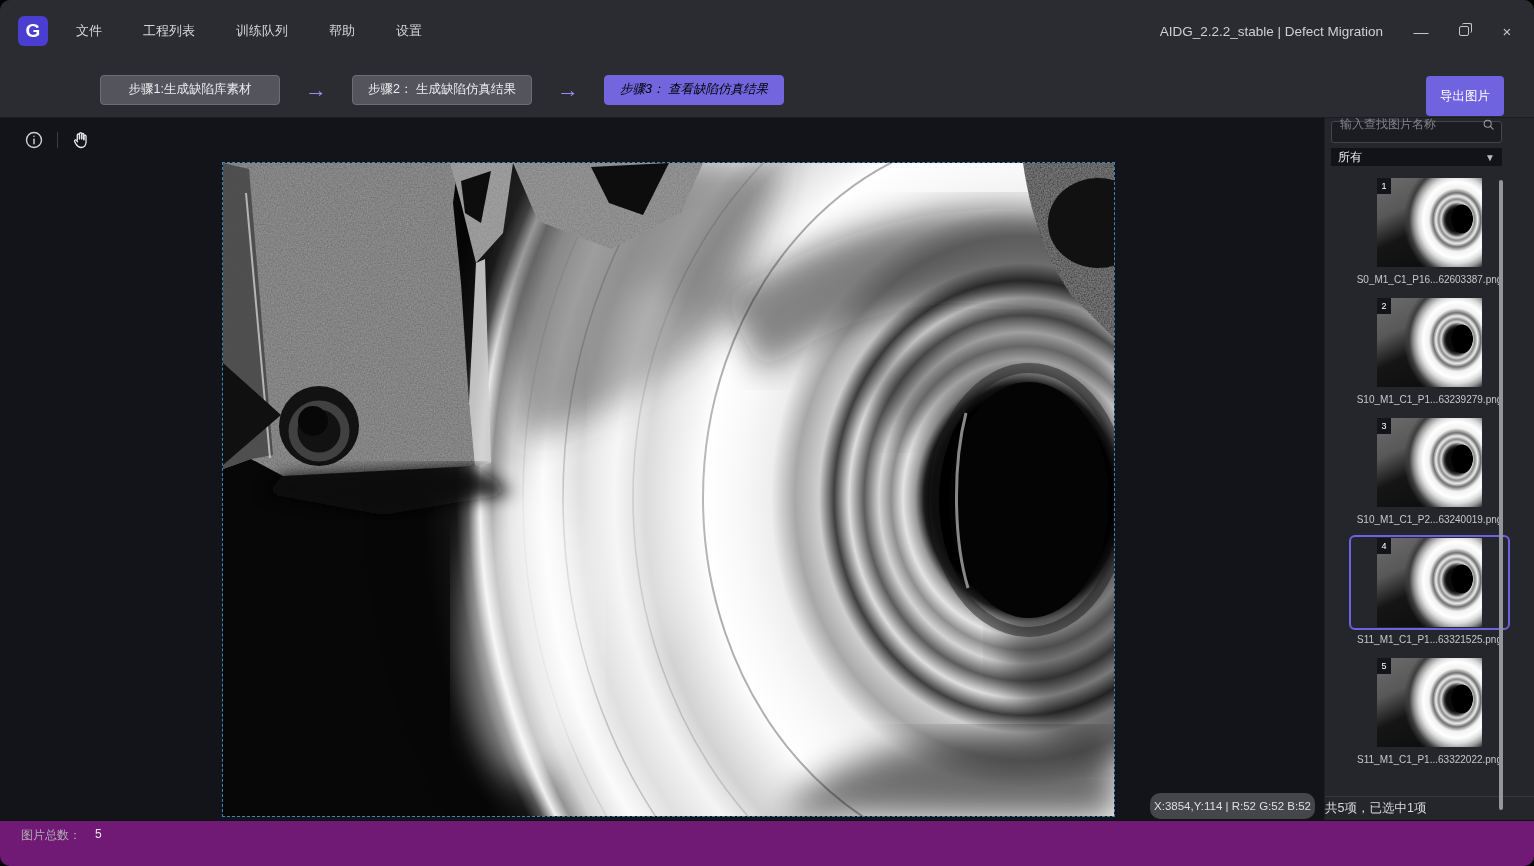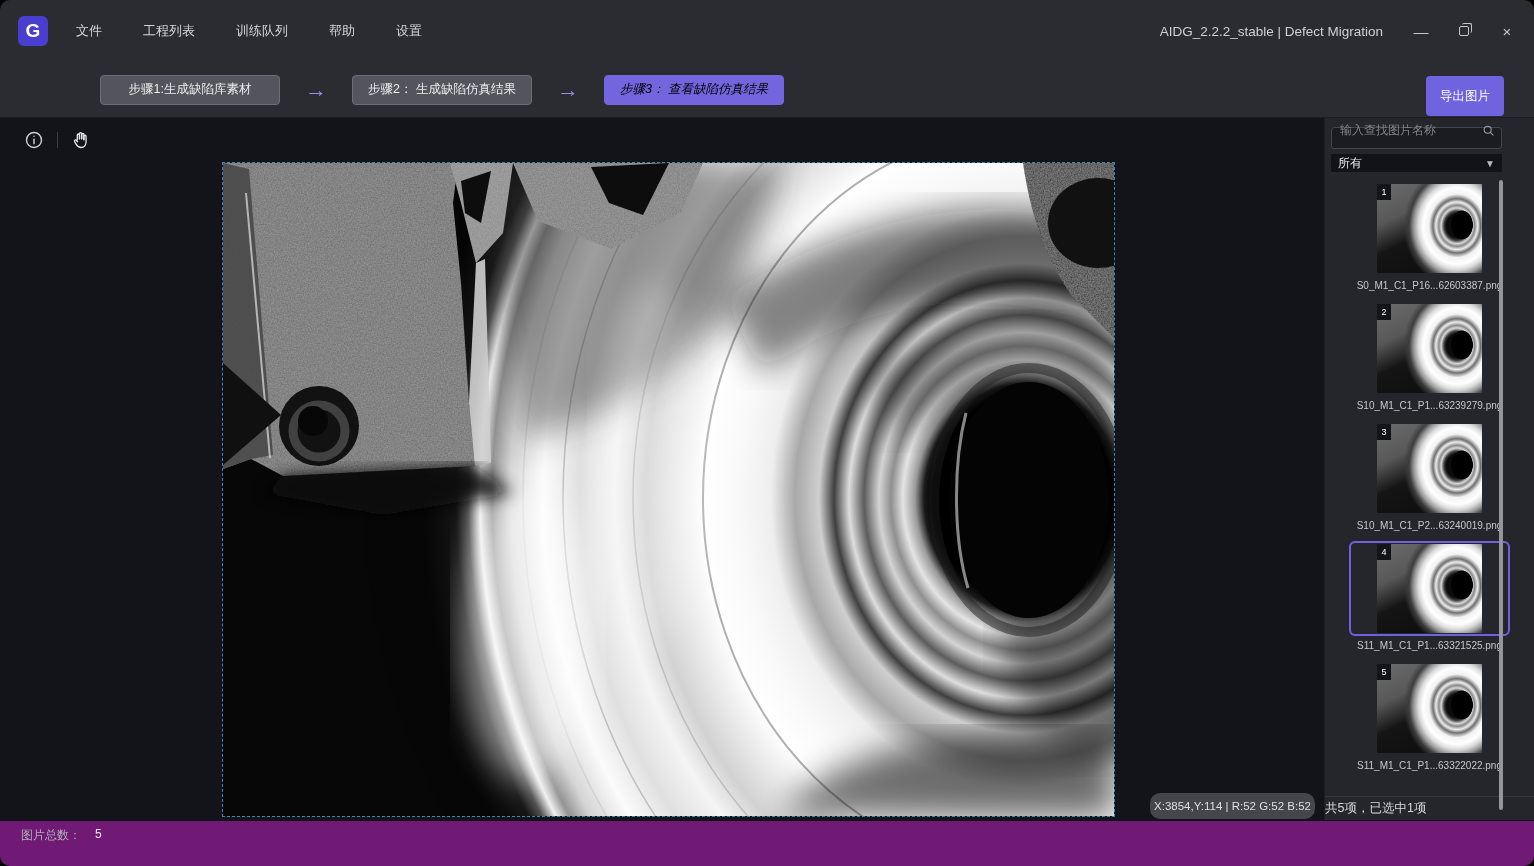--- a/index.html
+++ b/index.html
@@ -31,21 +31,21 @@
   .tool { width:24px; height:24px; display:flex; align-items:center; justify-content:center; }
   .tool-divider { width:1px; height:16px; background:#3c3d42; }
 
   .main-image { position:absolute; left:223px; top:45px; width:891px; height:653px; outline:1px dashed #3d87b8; background:#070707; }
   .main-image svg { display:block; width:100%; height:100%; }
 
   .coords { position:absolute; left:1150px; top:675px; width:165px; height:26px; background:#45464b; border-radius:10px; color:#dedfe3; font-size:11.5px; display:flex; align-items:center; justify-content:center; white-space:nowrap; }
 
   
   .sidebar { width:210px; background:#25262b; border-left:1px solid #1d1e22; display:flex; flex-direction:column; position:relative; flex:none; }
-  .search-box { margin:9px 32px 0 6px; height:22px; background:#1b1c21; border:1px solid #44454b; border-radius:3px; display:flex; align-items:center; padding:0 6px 16px 2px; }
+  .search-box { margin:3px 32px 0 6px; height:22px; background:#1b1c21; border:1px solid #44454b; border-radius:3px; display:flex; align-items:center; padding:0 6px 16px 2px; }
   .search-box input { flex:1; background:transparent; border:none; outline:none; color:#e0e1e5; font-size:12px; padding-left:6px; min-width:0; font-family:inherit; }
   .search-box input::placeholder { color:#82838a; }
   .filter-dd { margin:5px 32px 0 6px; height:18px; background:#121318; display:flex; align-items:center; padding:8px 7px; }
   .filter-dd .val { flex:1; font-size:12px; color:#eceded; }
   .filter-dd .caret { font-size:10px; color:#b9babf; }
   .thumb-list { flex:1; min-height:0; overflow:hidden; padding-top:9px; }
   .thumb-item { margin-bottom:10px; }
   .thumb-frame { width:161px; height:95px; margin:0 auto; display:flex; align-items:center; justify-content:center; border:2px solid transparent; border-radius:6px; }
   .thumb-frame.selected { border-color:#6f62e2; }
   .thumb-pic { width:105px; height:89px; position:relative; flex:none;

